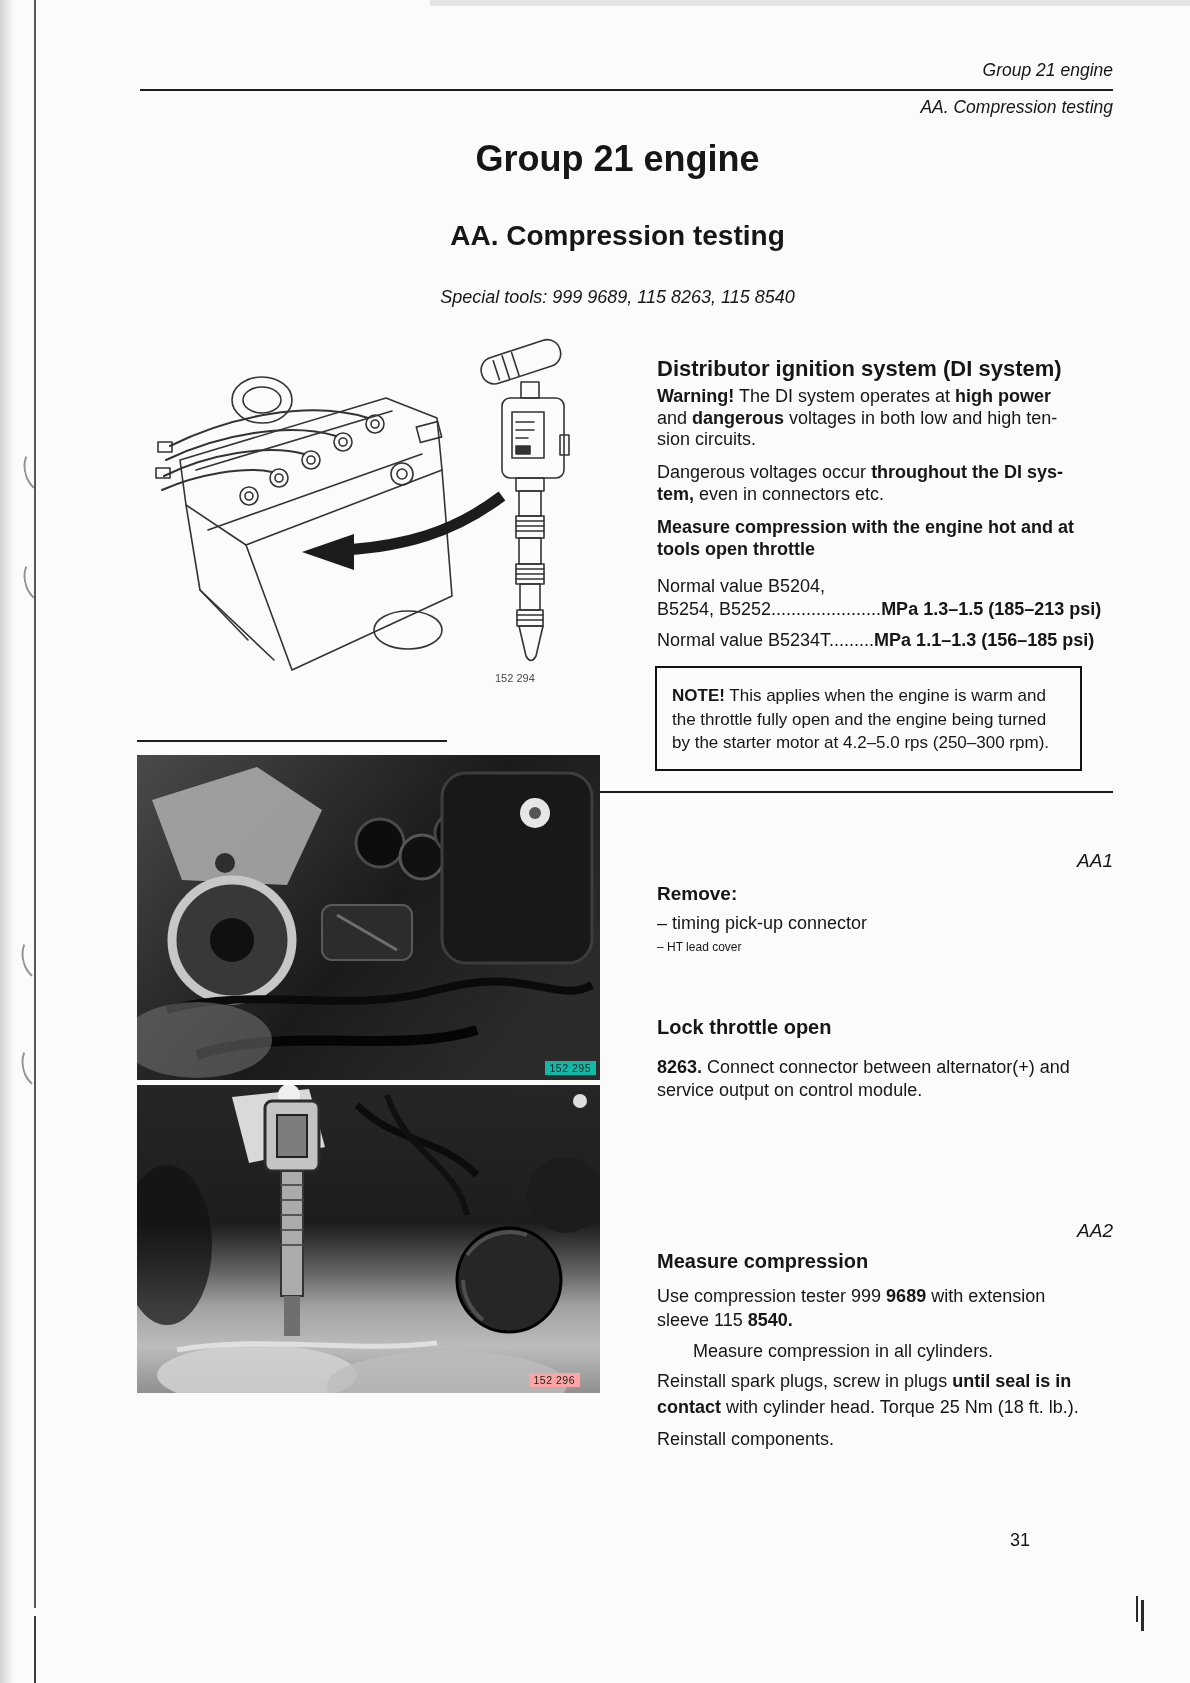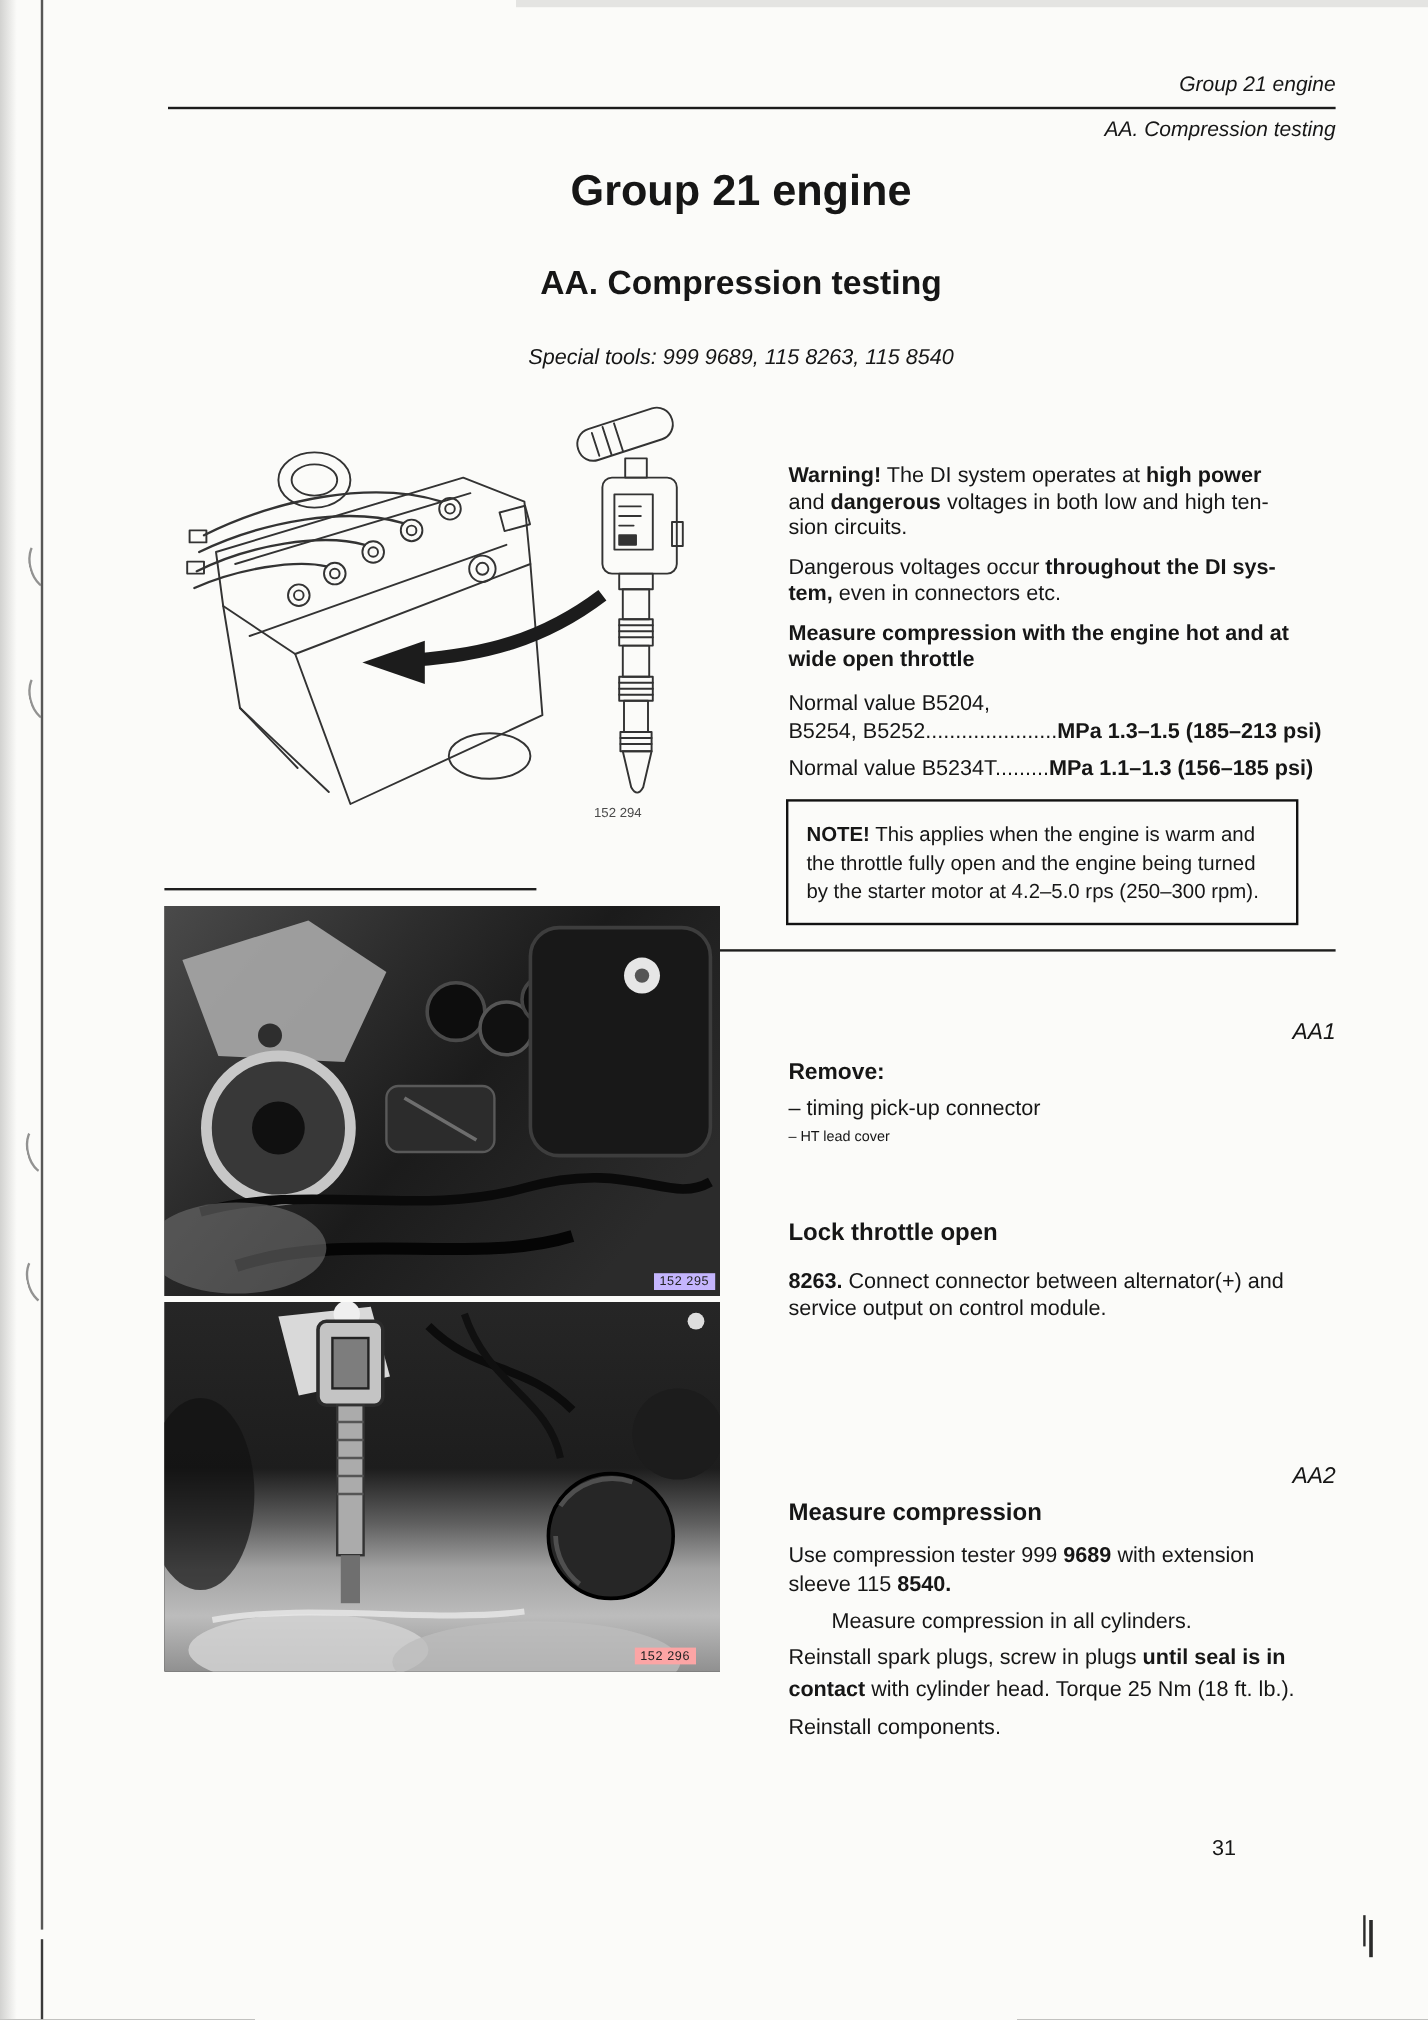--- a/index.html
+++ b/index.html
@@ -32,21 +32,21 @@
   .title{top:138px;left:140px;width:955px;text-align:center;font-size:36px;font-weight:700;}
   .subtitle{top:220px;left:140px;width:955px;text-align:center;font-size:28px;font-weight:700;}
   .tools{top:287px;left:140px;width:955px;text-align:center;font-style:italic;font-size:18px;}
 
   
   .fig1{left:150px;top:338px;width:435px;height:355px;}
   .fig1-label{left:495px;top:672px;font-size:11px;color:#4a4a4a;}
   .photo{background:#222;}
   .photo1{left:137px;top:755px;width:463px;height:325px;}
   .photo2{left:137px;top:1085px;width:463px;height:308px;}
-  .photo-label{position:absolute;font-size:10.5px;background:#c4b5fd;color:#222;padding:1px 5px;letter-spacing:.5px;}
+  .photo-label{position:absolute;font-size:10.5px;background:#14b8a6;color:#222;padding:1px 5px;letter-spacing:.5px;}
   .photo1 .photo-label{right:4px;bottom:5px;}
   .photo2 .photo-label{right:20px;bottom:6px;background:#fca5a5;}
 
   
   .di-heading{left:657px;top:356px;font-size:22px;font-weight:700;}
   .p-warning{left:657px;top:386px;}
   .p-voltages{left:657px;top:462px;}
   .p-measure{left:657px;top:517px;font-weight:700;}
   .p-normal1{left:657px;top:575px;line-height:23px;}
   .p-normal2{left:657px;top:630px;}
@@ -162,27 +162,28 @@
         <path d="M367,277 h26 M367,282 h26"></path>
         <path d="M369,288 L393,288 L386,318 Q381,327 376,318 Z"></path>
       </g>
 
       <path d="M352,158 C302,196 252,208 196,212" stroke="#1c1c1c" stroke-width="11" fill="none"></path>
       <polygon points="204,196 152,214 204,232" fill="#1c1c1c"></polygon>
     </svg>
   </div>
   <div class="abs fig1-label">152 294</div>
 
+  <div class="abs di-heading">Distributor ignition system (DI system)</div>
   <div class="abs para p-warning"><span class="b">Warning!</span><span> The DI system operates at </span><span class="b">high power</span><span>
 and </span><span class="b">dangerous</span><span> voltages in both low and high ten-
 sion circuits.</span></div>
   <div class="abs para p-voltages"><span>Dangerous voltages occur </span><span class="b">throughout the DI sys-
 tem,</span><span> even in connectors etc.</span></div>
   <div class="abs para p-measure">Measure compression with the engine hot and at
-wide open throttle</div>
+tools open throttle</div>
   <div class="abs para p-normal1"><span>Normal value B5204,
 B5254, B5252......................</span><span class="b">MPa 1.3–1.5 (185–213 psi)</span></div>
   <div class="abs para p-normal2"><span>Normal value B5234T.........</span><span class="b">MPa 1.1–1.3 (156–185 psi)</span></div>
   <div class="abs note-box">
     <div class="note-text"><span class="b">NOTE!</span><span> This applies when the engine is warm and
 the throttle fully open and the engine being turned
 by the starter motor at 4.2–5.0 rps (250–300 rpm).</span></div>
   </div>
 
   <div class="abs divider-left"></div>

